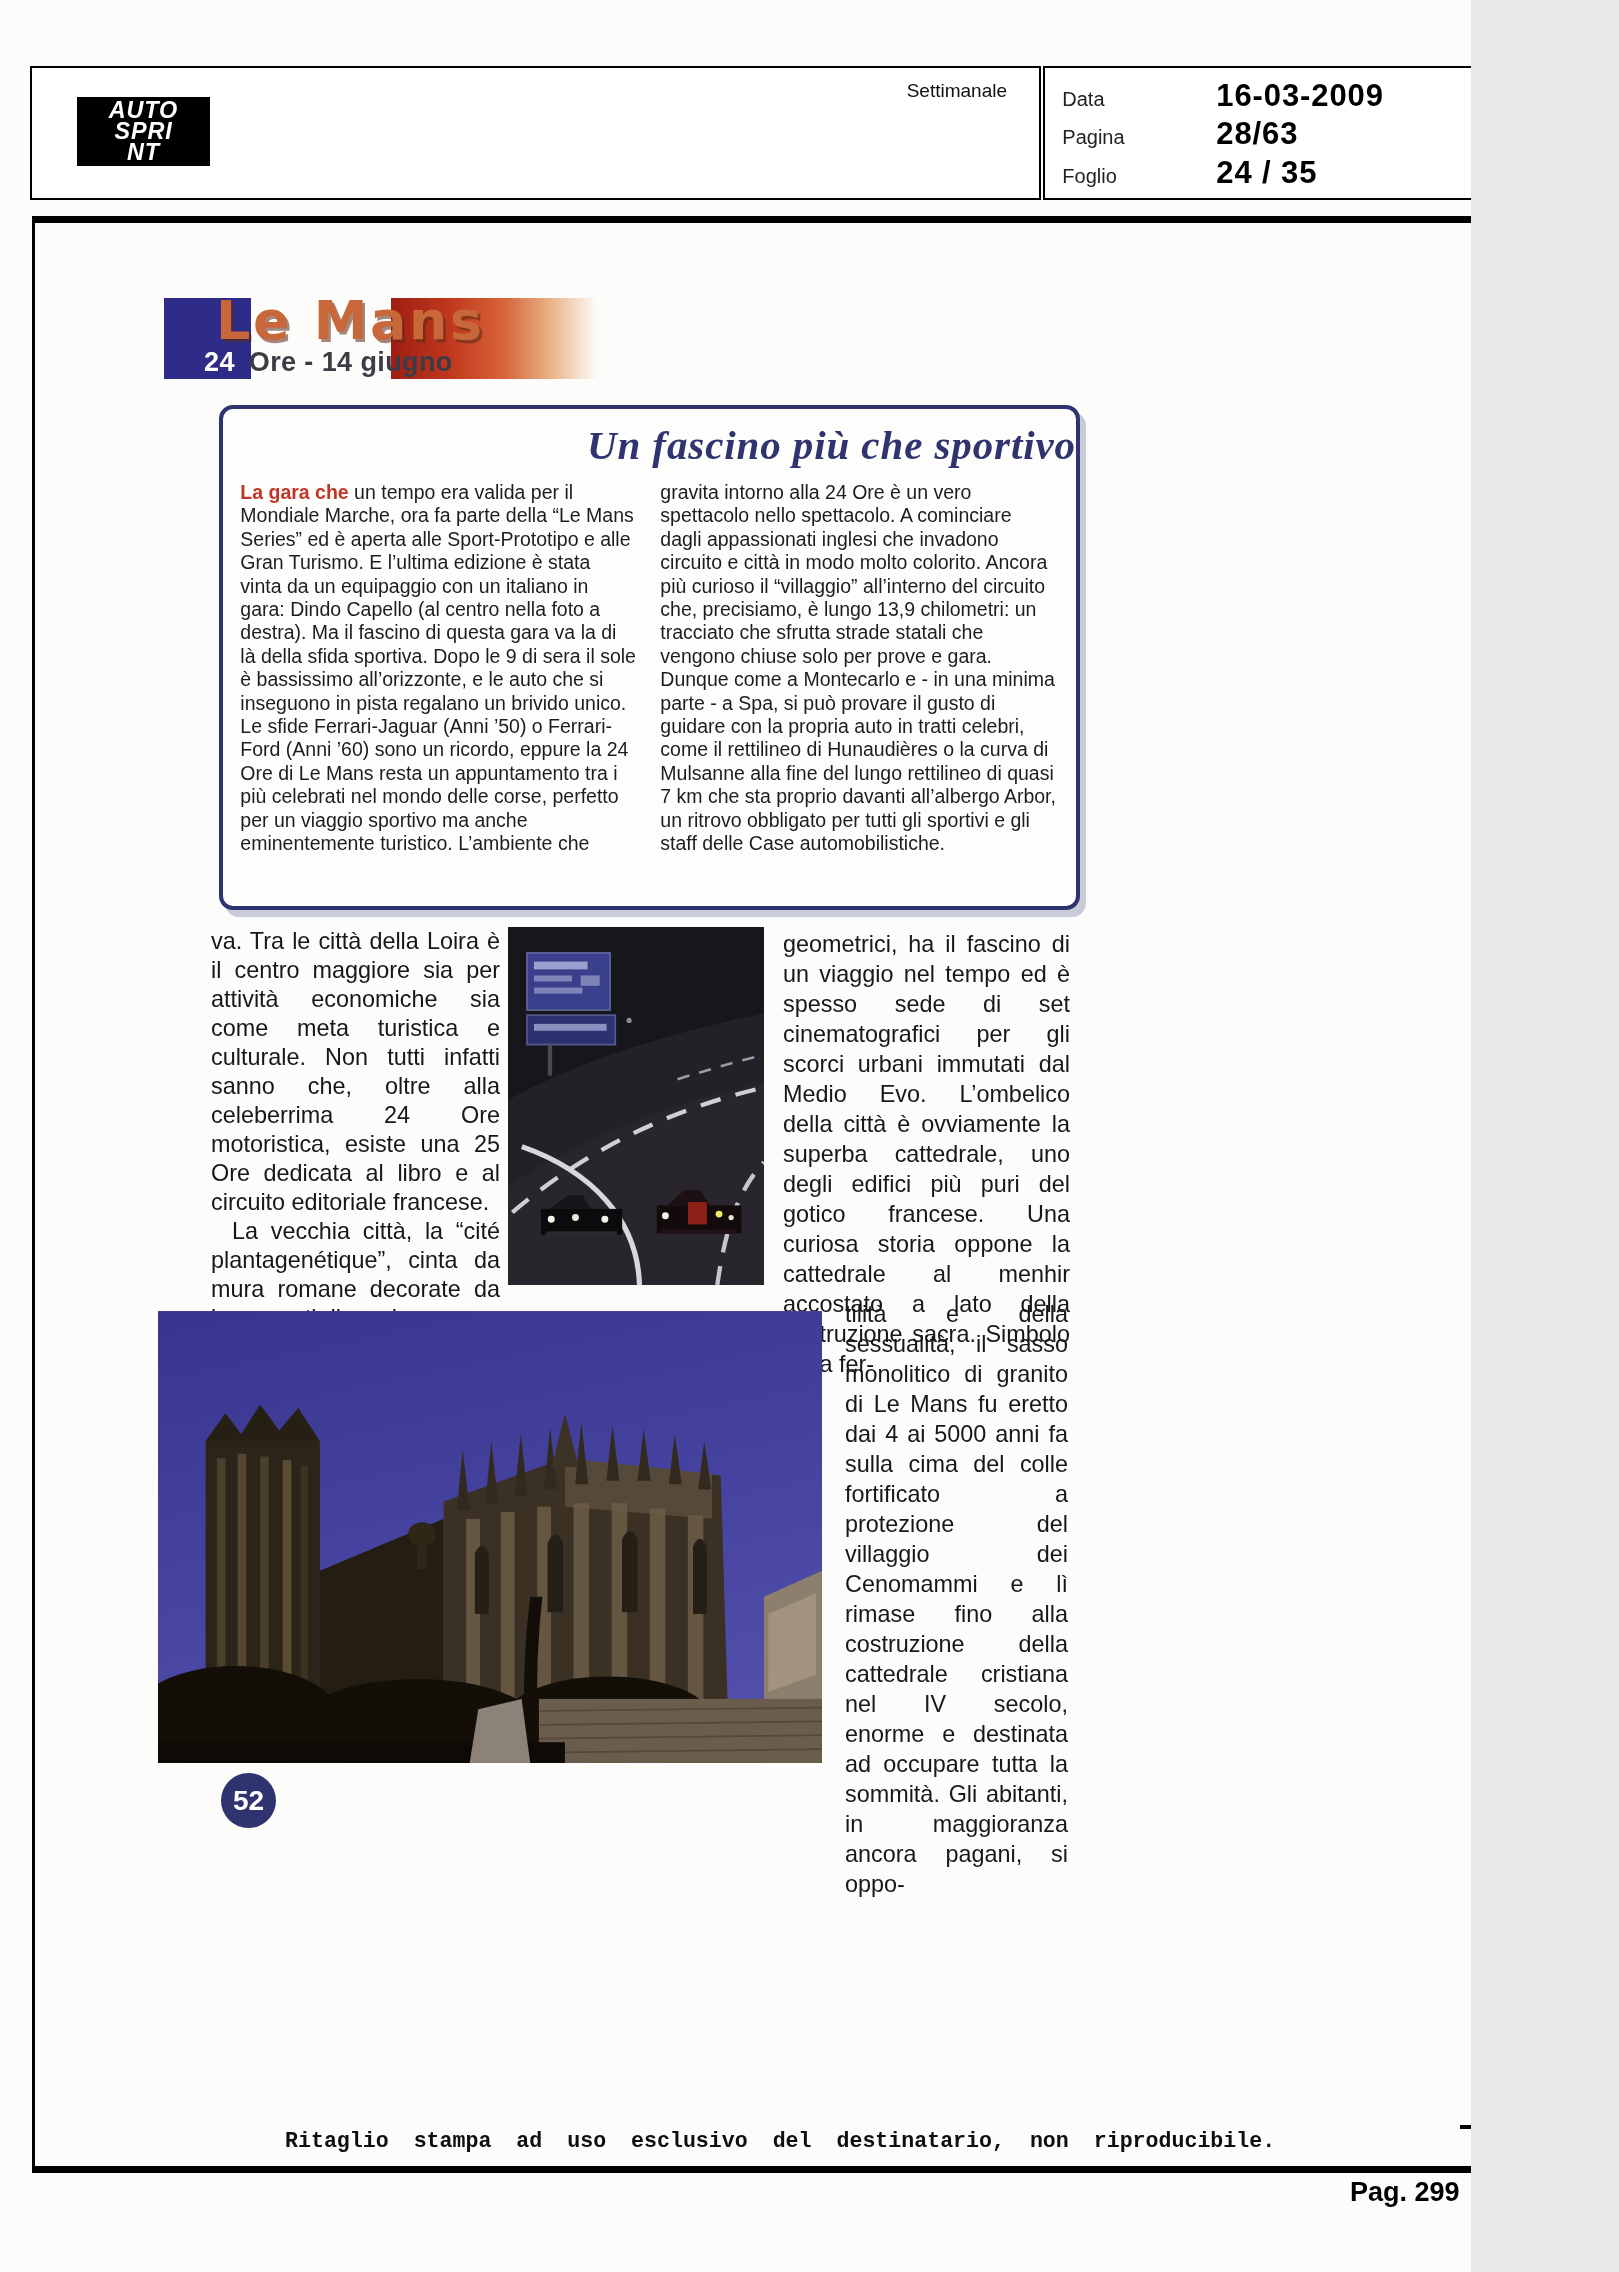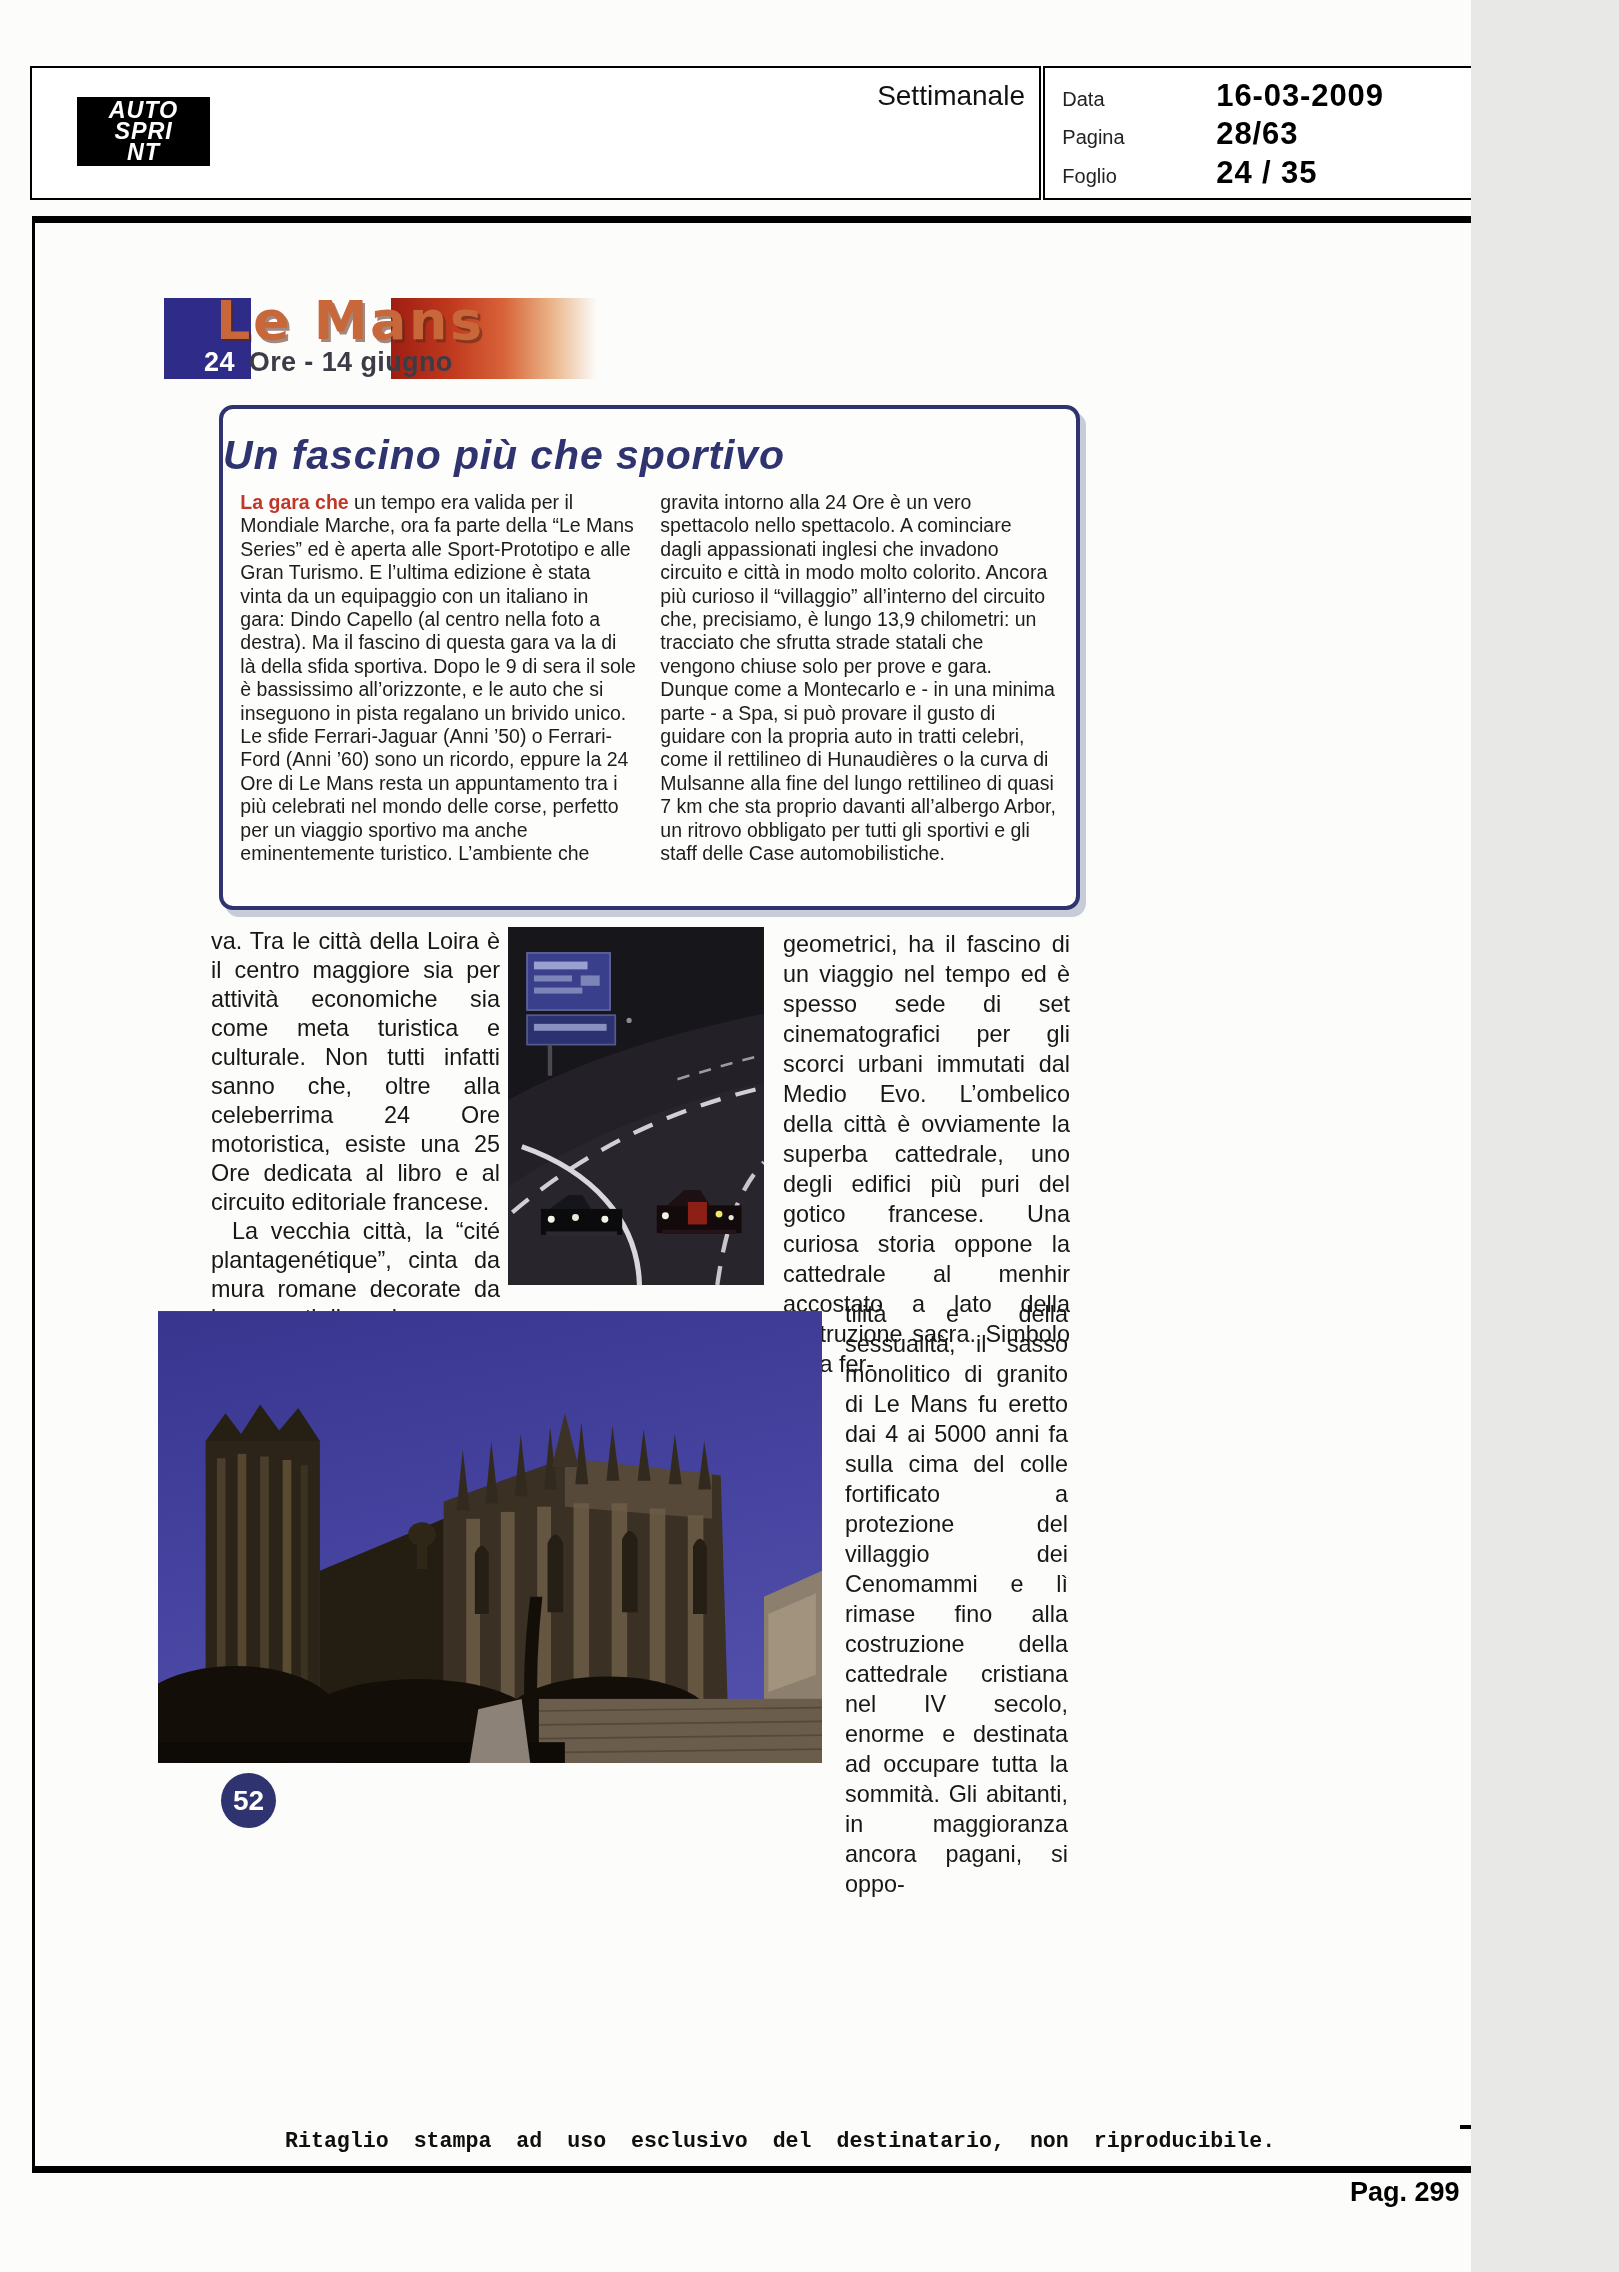--- a/index.html
+++ b/index.html
@@ -7,21 +7,21 @@
     position:relative;width:1471px;height:2273px;background:#fcfcfb;
     font-family:"Liberation Sans",sans-serif;overflow:hidden;
   }
   .abs{position:absolute;}
 
   
   .hdr-left{left:30px;top:66px;width:1007px;height:130px;border:2.6px solid #000;background:#fff;}
   .logo{position:absolute;left:45px;top:29px;width:133px;height:69px;background:#000;color:#fff;
         display:flex;flex-direction:column;justify-content:center;align-items:center;
         font-weight:900;font-style:italic;font-size:23.4px;line-height:21px;letter-spacing:0.9px;}
-  .periodicity{position:absolute;right:14px;top:12px;font-size:28px;color:#111;}
+  .periodicity{position:absolute;right:32px;top:12px;font-size:19px;color:#111;}
   .hdr-right{left:1043px;top:66px;width:464px;height:130px;border:2.6px solid #000;background:#fff;}
   .meta-row{position:absolute;left:17.3px;height:35px;display:flex;align-items:baseline;}
   .meta-row .lbl{width:154px;font-size:20px;color:#222;}
   .meta-row .val{font-size:31px;font-weight:700;color:#000;letter-spacing:0.9px;text-align:center;}
 
   
   .main-box{left:32px;top:216px;width:1476px;height:1943px;border:3.5px solid #000;
             border-top-width:7px;border-bottom-width:7px;background:transparent;}
   .corner-tick{left:1460px;top:2125px;width:45px;height:3.5px;background:#000;}
 
@@ -30,21 +30,21 @@
   .mh-red{left:391px;top:298px;width:206px;height:81px;
           background:linear-gradient(90deg,#9f1d13 0%,#c13a1e 30%,#d8643a 55%,#eab488 78%,rgba(250,242,230,0) 100%);}
   .mh-title{left:216px;top:289px;font-family:"DejaVu Sans",sans-serif;font-size:54px;font-weight:800;
             color:#c8683a;text-shadow:2.6px 2.6px 0 rgba(88,40,22,.55);letter-spacing:2.6px;}
   .mh-sub{left:204px;top:347px;font-size:27px;font-weight:700;color:#3c3c46;letter-spacing:0.4px;}
   .mh-sub-num{color:#fff;margin-right:6px;}
 
   
   .fbox{left:219px;top:405px;width:853px;height:497px;border:4.3px solid #2f336f;border-radius:14px;
         background:#fdfdfb;box-shadow:6px 7px 0 rgba(115,125,160,.38);}
-  .fbox-title{text-align:left;margin-top:23px;font-family:Liberation Sans, sans-serif;
+  .fbox-title{text-align:right;margin-top:12px;font-family:Liberation Serif, serif;
               font-size:41px;font-weight:700;font-style:italic;color:#2f336f;letter-spacing:0.9px;}
   .fbox-cols{display:flex;gap:24px;padding:12px 12px 0 17.3px;}
   .fcol{width:396px;font-size:19.5px;line-height:23.4px;color:#1d1d1d;text-align:left;}
   .lead{color:#c0372a;font-weight:700;}
 
   
   .bcol-left{left:211px;top:927px;width:289px;font-size:23.4px;line-height:29px;
              text-align:justify;color:#171717;}
   .bcol-left p{margin:0;}
   .bcol-left p.indent{text-indent:21px;}

